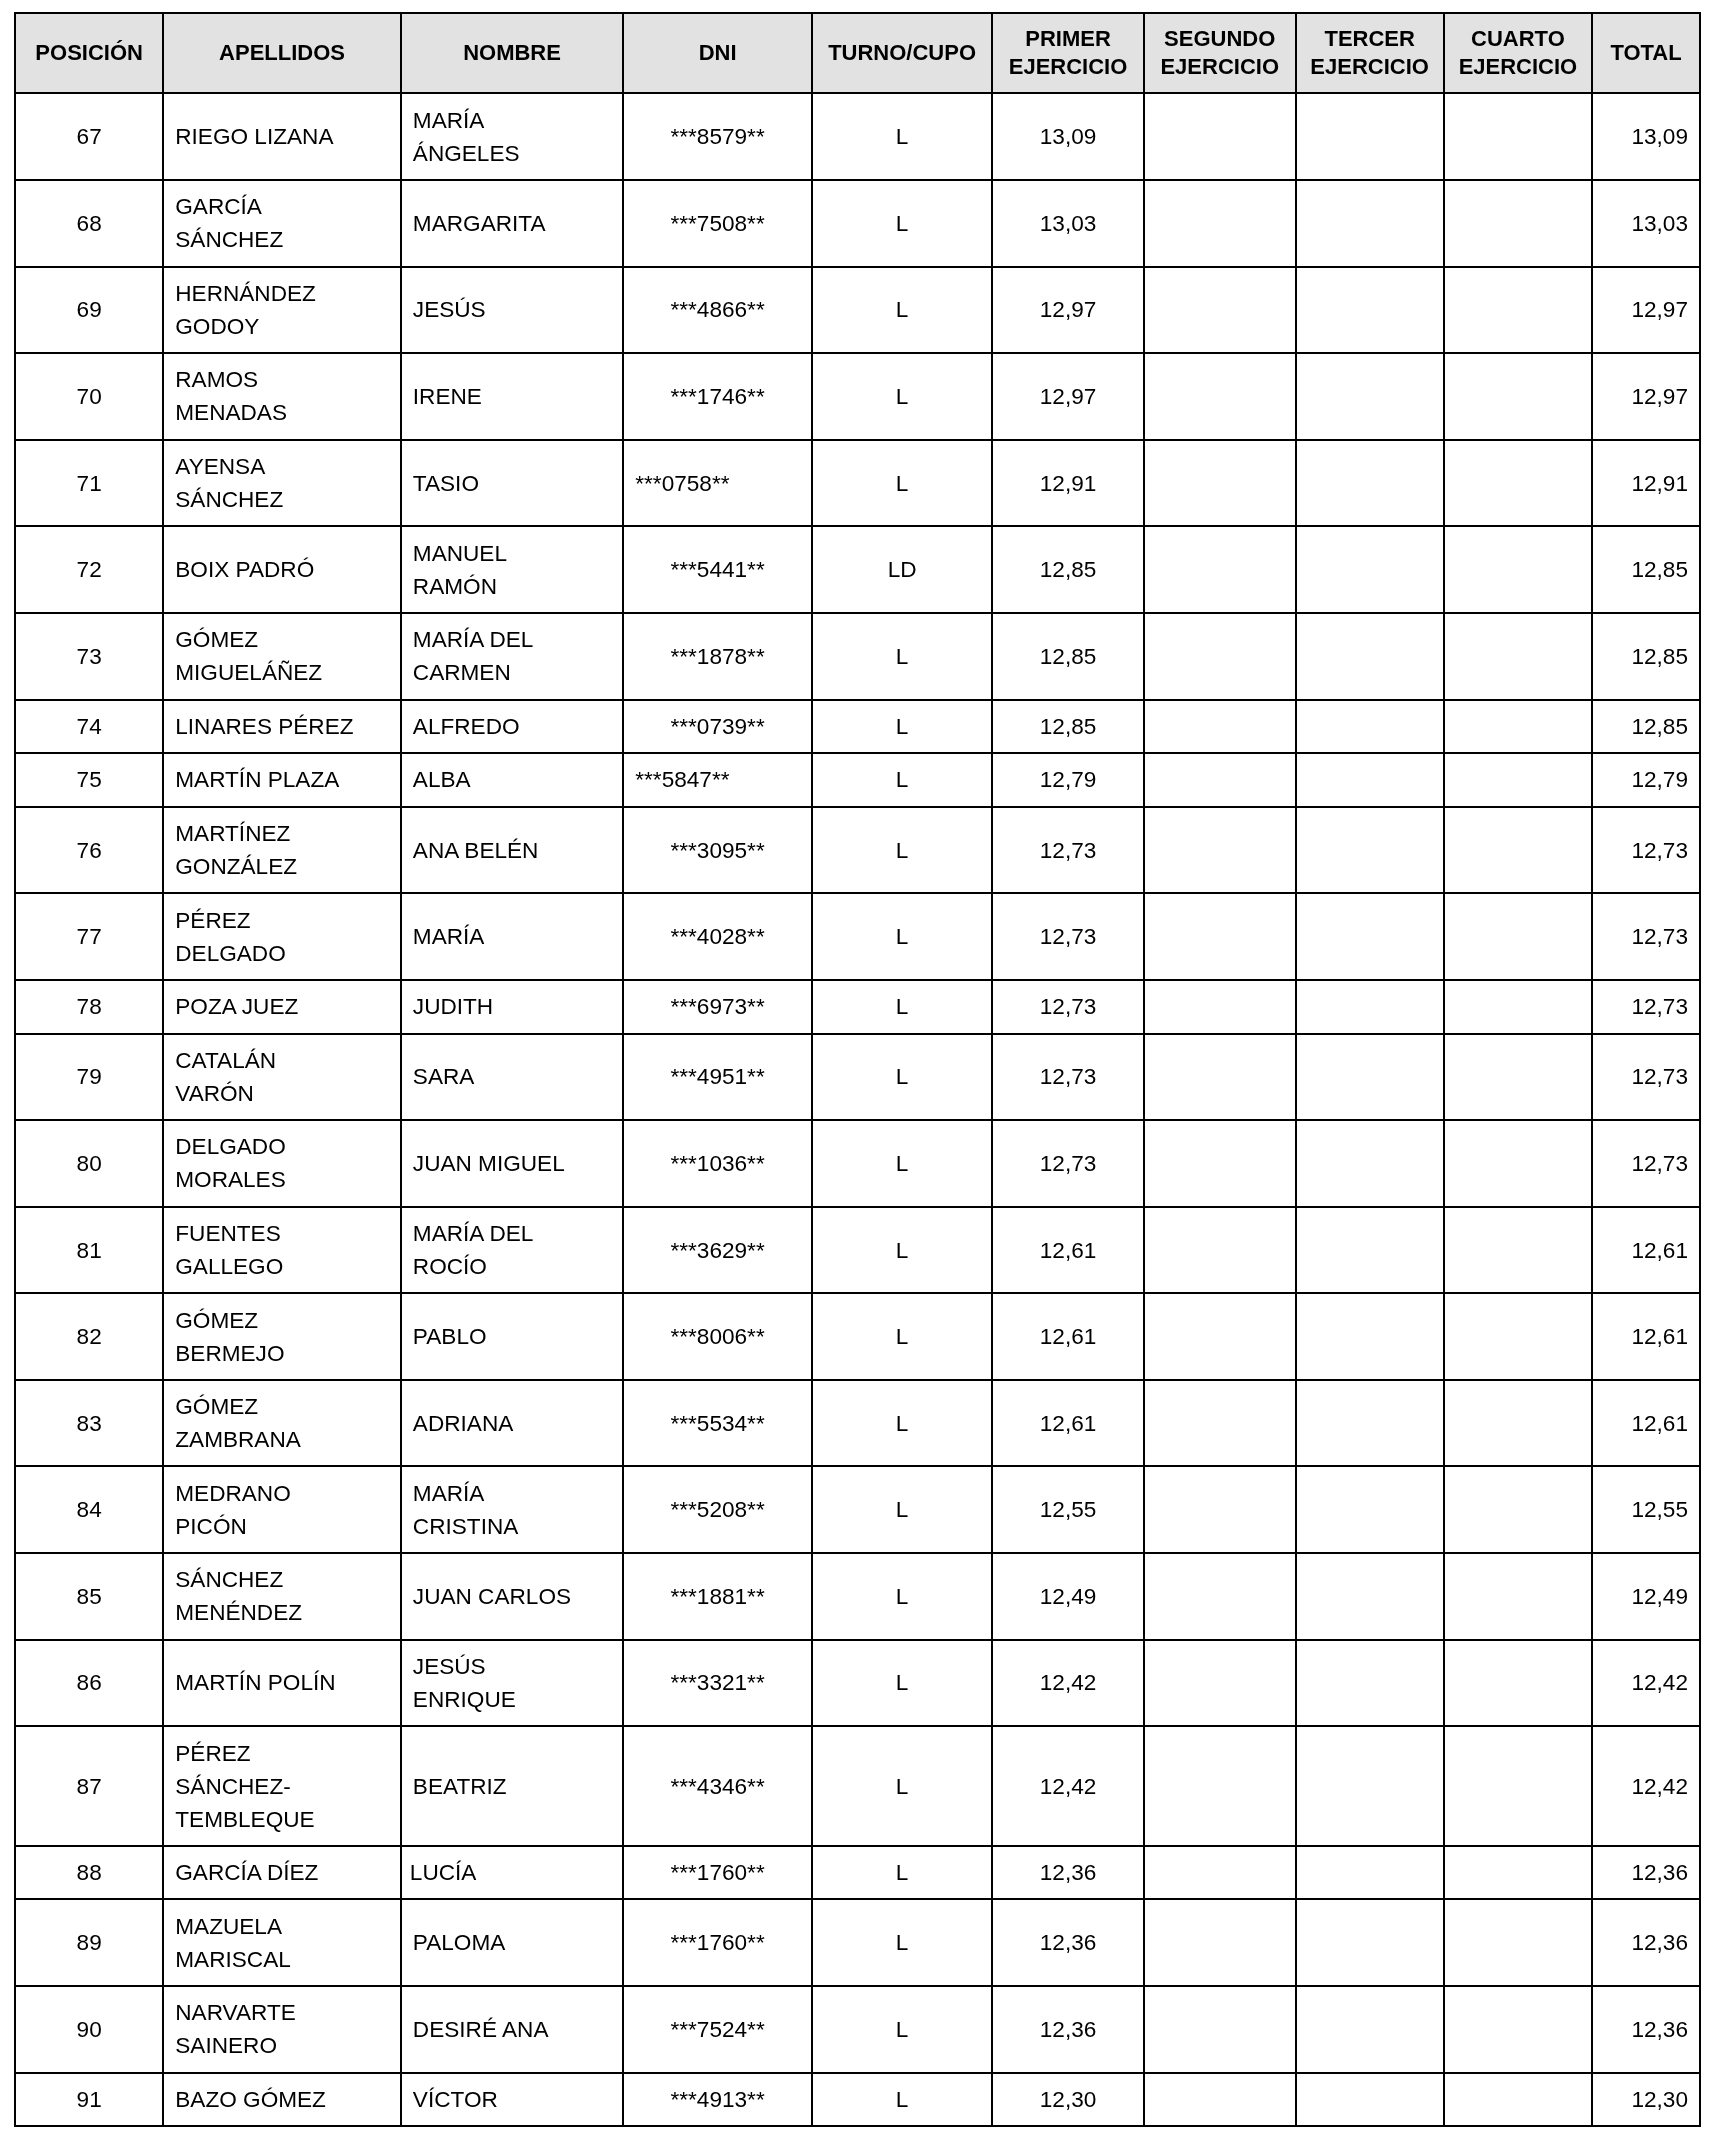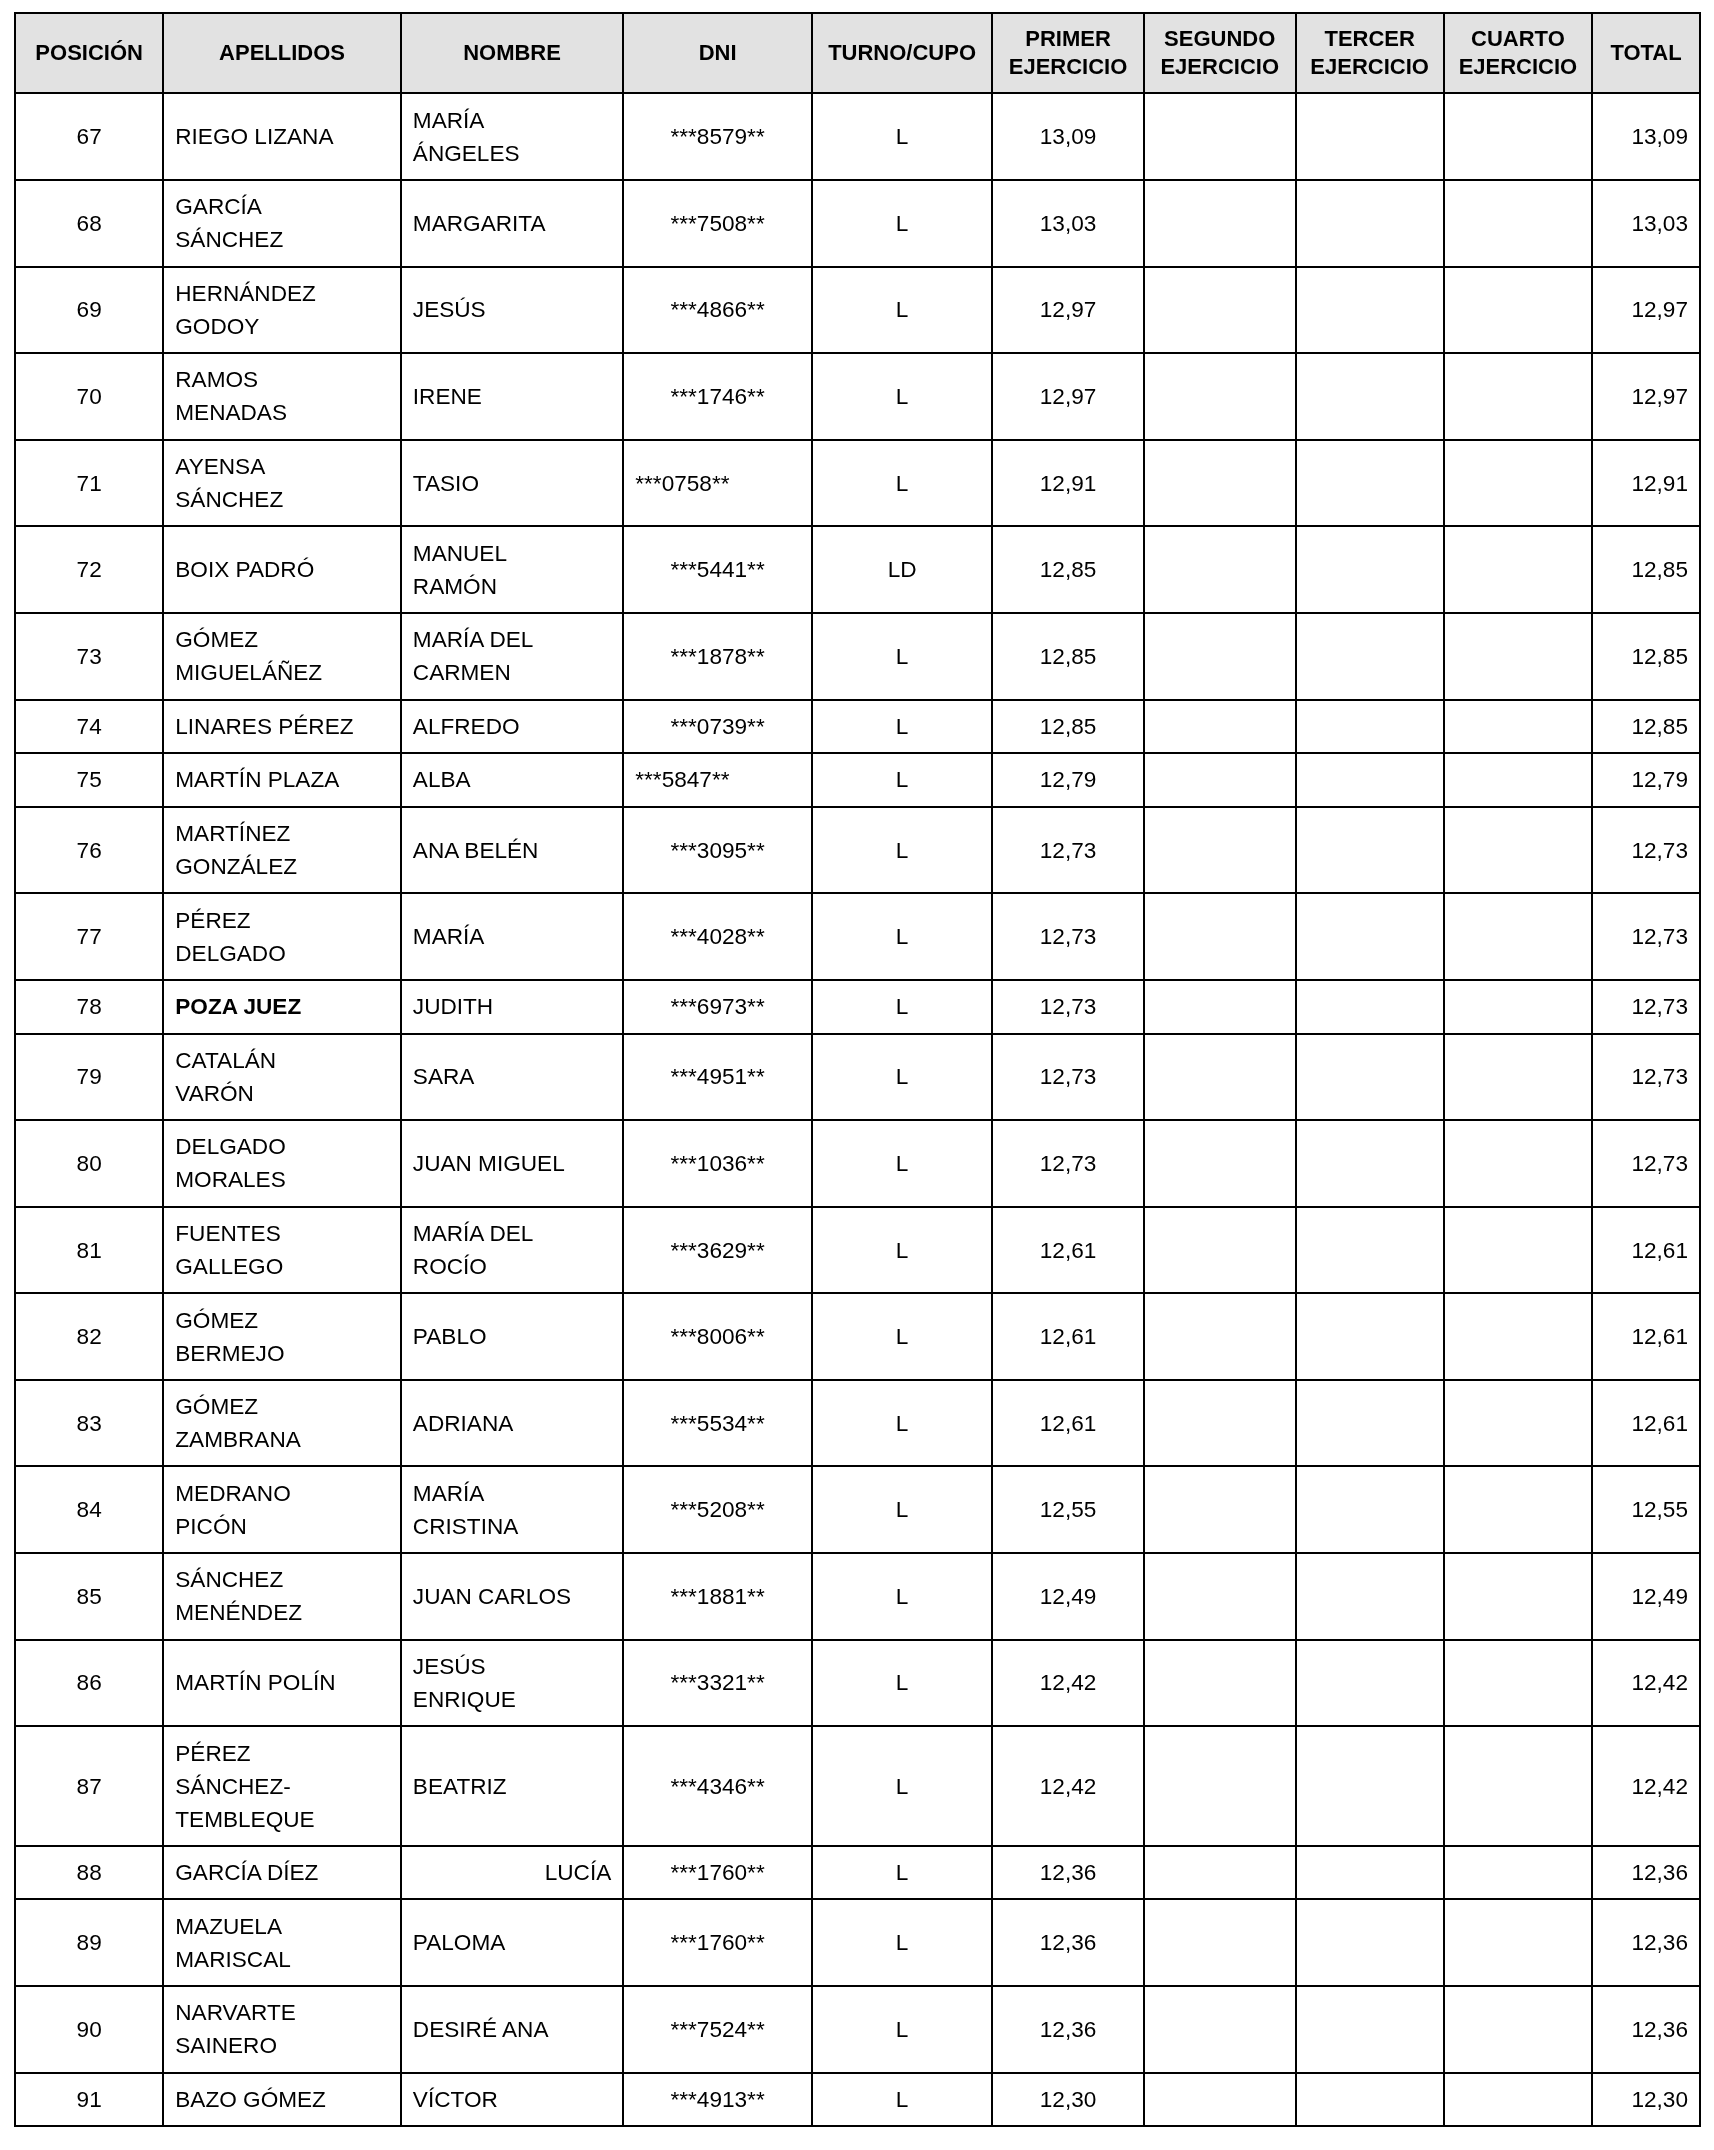--- a/index.html
+++ b/index.html
@@ -221,21 +221,21 @@
           <td style="text-align: center;">***4028**</td>
           <td style="text-align: center;">L</td>
           <td style="text-align: center;">12,73</td>
           <td style="text-align: center;"></td>
           <td style="text-align: center;"></td>
           <td style="text-align: center;"></td>
           <td style="text-align: right;">12,73</td>
         </tr>
         <tr>
           <td style="text-align: center;">78</td>
-          <td style="text-align: left; font-weight: bold;">POZA JUEZ</td>
+          <td style="text-align: left;">POZA JUEZ</td>
           <td style="text-align: left;">JUDITH</td>
           <td style="text-align: center; margin-top: 20px;">***6973**</td>
           <td style="text-align: center;">L</td>
           <td style="text-align: center;">12,73</td>
           <td style="text-align: center;"></td>
           <td style="text-align: center;"></td>
           <td style="text-align: center;"></td>
           <td style="text-align: right;">12,73</td>
         </tr>
         <tr>
@@ -354,21 +354,21 @@
           <td style="text-align: center;">L</td>
           <td style="text-align: center;">12,42</td>
           <td style="text-align: center;"></td>
           <td style="text-align: center;"></td>
           <td style="text-align: center;"></td>
           <td style="text-align: right;">12,42</td>
         </tr>
         <tr>
           <td style="text-align: center;">88</td>
           <td style="text-align: left;">GARCÍA DÍEZ</td>
-          <td style="text-align: right; padding-left: 8px;">LUCÍA</td>
+          <td style="text-align: left; padding-left: 8px;">LUCÍA</td>
           <td style="text-align: center;">***1760**</td>
           <td style="text-align: center;">L</td>
           <td style="text-align: center;">12,36</td>
           <td style="text-align: center;"></td>
           <td style="text-align: center;"></td>
           <td style="text-align: center;"></td>
           <td style="text-align: right;">12,36</td>
         </tr>
         <tr>
           <td style="text-align: center;">89</td>

